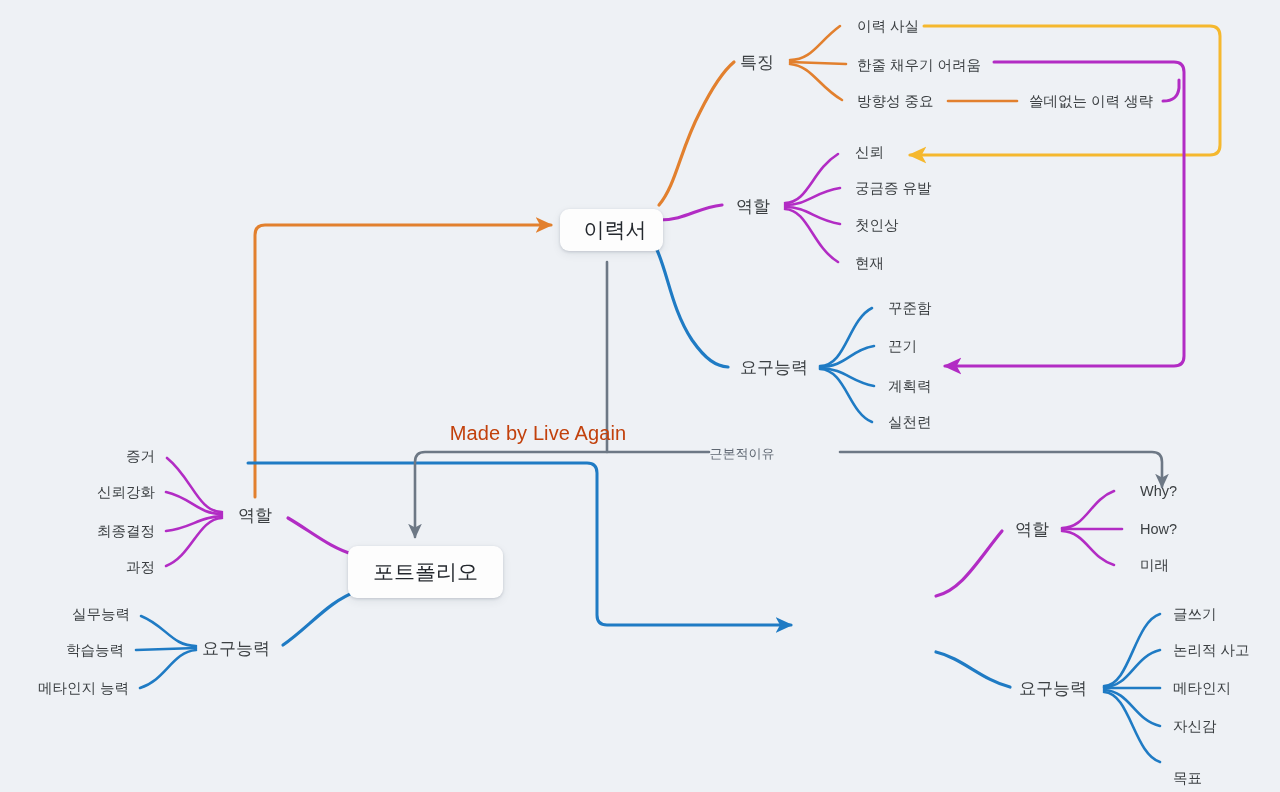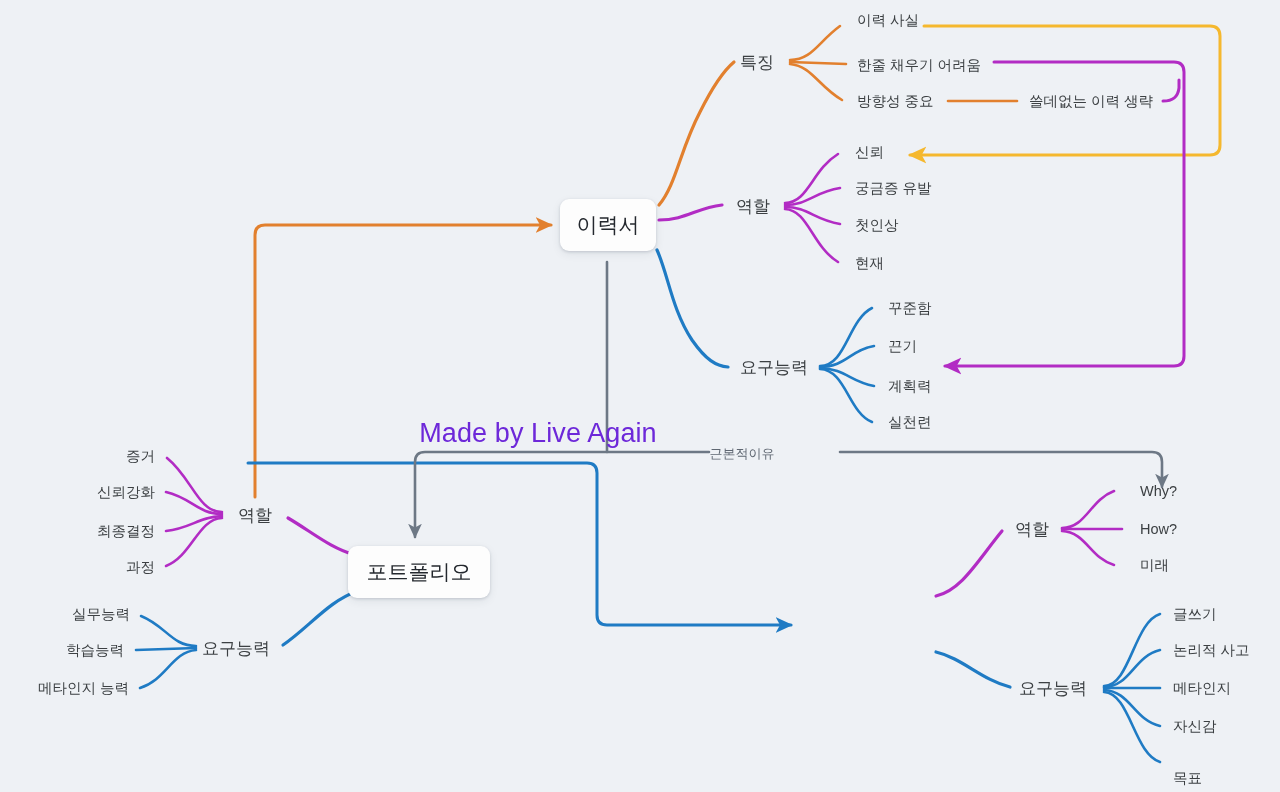--- a/index.html
+++ b/index.html
@@ -32,22 +32,22 @@
   }
   
   .a-left   { transform: translate(0, -50%); }
   .a-right  { transform: translate(-100%, -50%); }
   .a-center { transform: translate(-50%, -50%); }
 
   .leaf   { font-size: 14.5px; }
   .branch { font-size: 17px; }
   .link-lbl { font-size: 13px; color: #5f6772; }
   .watermark {
-    font-size: 27px;
-    color: #6d28d9;
+    font-size: 20px;
+    color: #c2410c;
     letter-spacing: 0.1px;
   }
 
   .node-box {
     position: absolute;
     background: #fdfdfd;
     border-radius: 9px;
     box-shadow: 0 1px 3px rgba(40,50,70,0.18), 0 3px 10px rgba(40,50,70,0.08);
     display: flex;
     align-items: center;
@@ -148,33 +148,33 @@
       <path stroke="#6D7885" stroke-width="2.6" d="M607,452 L709,452 M840,452 L1152,452 Q1162,452 1162,462 L1162,487" marker-end="url(#ah-gray)"></path>
 
       <path stroke="#F5B82E" stroke-width="3" d="M924,26 L1210,26 Q1220,26 1220,36 L1220,145 Q1220,155 1210,155 L910,155" marker-end="url(#ah-yellow)"></path>
 
       <path stroke="#B22CC4" stroke-width="3" d="M994,62 L1174,62 Q1184,62 1184,72 L1184,356 Q1184,366 1174,366 L945,366" marker-end="url(#ah-purple)"></path>
 
       <path stroke="#B22CC4" stroke-width="3" d="M1163,101 C1174,101 1178,96 1179,88 L1179,80"></path>
     </g>
   </svg>
 
-  <div class="node-box" style="left:560px; top:199px; width:96px; height:52px;">
+  <div class="node-box" style="left:560px; top:209px; width:96px; height:42px;padding-left:7px;">
     <span>이력서</span>
   </div>
 
-  <div class="node-box" style="left:348px; top:546px; width:142px; height:52px;">
+  <div class="node-box" style="left:348px; top:546px; width:155px; height:52px;">
     <span>포트폴리오</span>
   </div>
 
 
   <div class="lbl watermark a-center" style="left:538px; top:433px;">Made by Live Again</div>
 
   <div class="lbl branch a-center" style="left:757px; top:62px;">특징</div>
-  <div class="lbl leaf a-left" style="left:857px; top:20px;">이력 사실</div>
+  <div class="lbl leaf a-left" style="left:857px; top:26px;">이력 사실</div>
   <div class="lbl leaf a-left" style="left:857px; top:65px;">한줄 채우기 어려움</div>
   <div class="lbl leaf a-left" style="left:857px; top:101px;">방향성 중요</div>
   <div class="lbl leaf a-left" style="left:1029px; top:101px;">쓸데없는 이력 생략</div>
 
   <div class="lbl branch a-center" style="left:753px; top:206px;">역할</div>
   <div class="lbl leaf a-left" style="left:855px; top:152px;">신뢰</div>
   <div class="lbl leaf a-left" style="left:855px; top:188px;">궁금증 유발</div>
   <div class="lbl leaf a-left" style="left:855px; top:225px;">첫인상</div>
   <div class="lbl leaf a-left" style="left:855px; top:263px;">현재</div>
 

